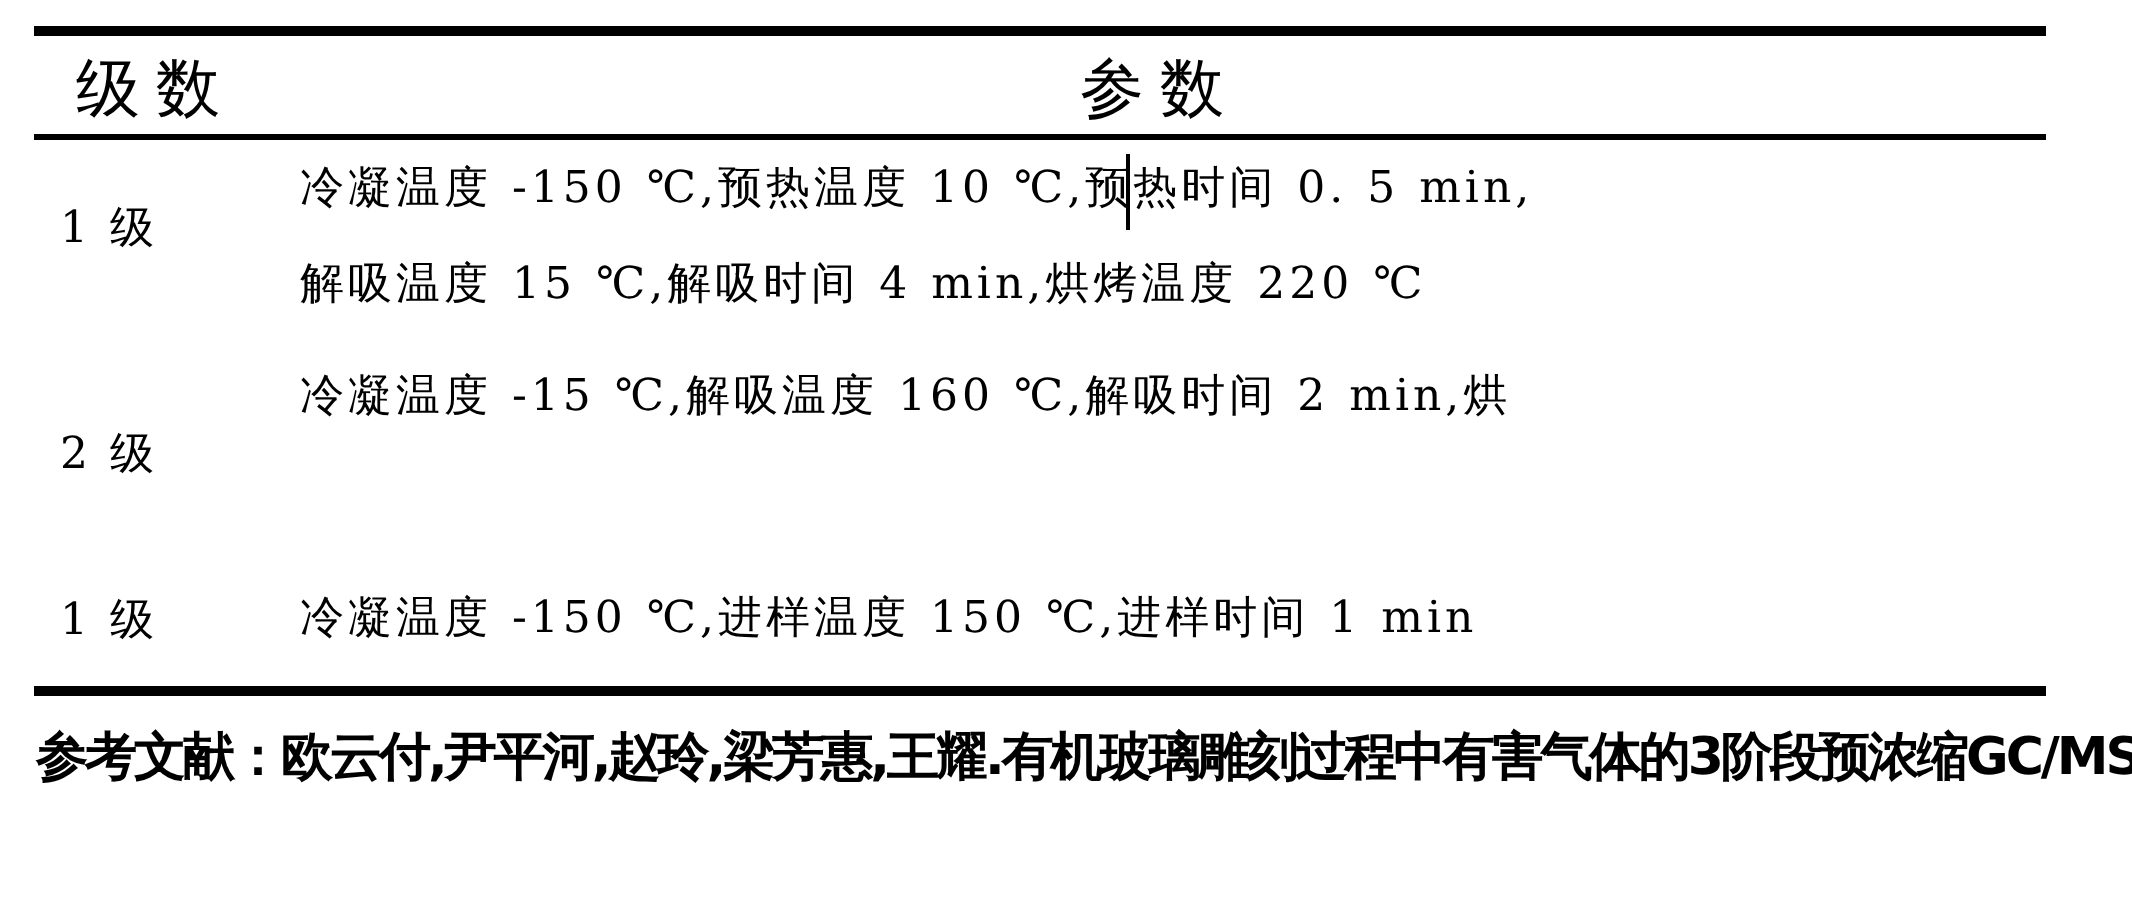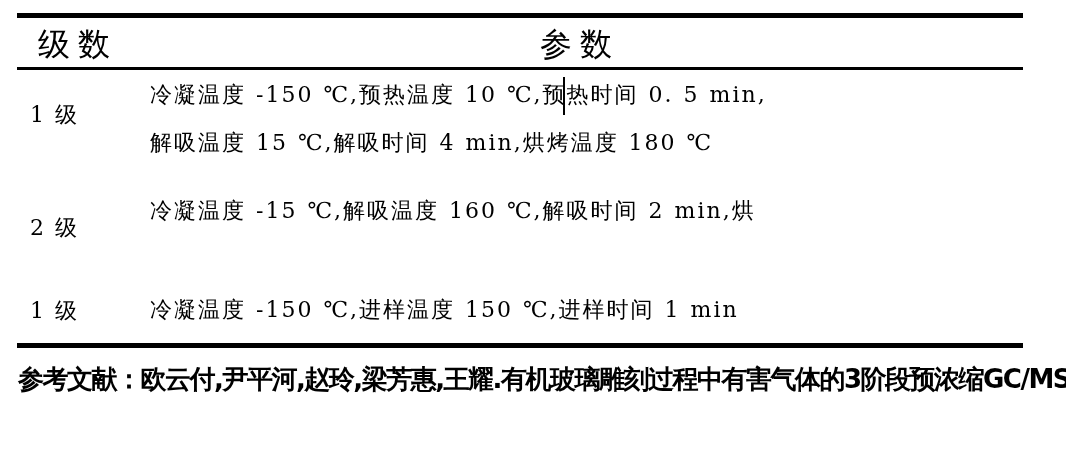--- a/index.html
+++ b/index.html
@@ -81,25 +81,25 @@
 
   <div class="rule rule-top"></div>
   <div class="rule rule-mid"></div>
   <div class="rule rule-bottom"></div>
 
   <div class="th th-param">参数</div>
   <div class="th th-level">级数</div>
 
   <div class="level" style="top:104px">1 级</div>
   <div class="param" style="top:84px">冷凝温度 -150 ℃,预热温度 10 ℃,预热时间 0. 5 min,</div>
-  <div class="param" style="top:132px">解吸温度 15 ℃,解吸时间 4 min,烘烤温度 180 ℃</div>
+  <div class="param" style="top:132px">解吸温度 15 ℃,解吸时间 4 min,烘烤温度 220 ℃</div>
 
   <div class="caret"></div>
 
   <div class="level" style="top:217px">2 级</div>
-  <div class="param" style="top:200px">冷凝温度 -15 ℃,解吸温度 160 ℃,解吸时间 2 min,烘</div>
+  <div class="param" style="top:188px">冷凝温度 -15 ℃,解吸温度 160 ℃,解吸时间 2 min,烘</div>
 
   <div class="level" style="top:300px">1 级</div>
   <div class="param" style="top:299px">冷凝温度 -150 ℃,进样温度 150 ℃,进样时间 1 min</div>
 
   <div class="ref" style="top:365px">参考文献：欧云付,尹平河,赵玲,梁芳惠,王耀.有机玻璃雕刻过程中有害气体的3阶段预浓缩GC/MS</div>
 
 </div>
 
 </body></html>

